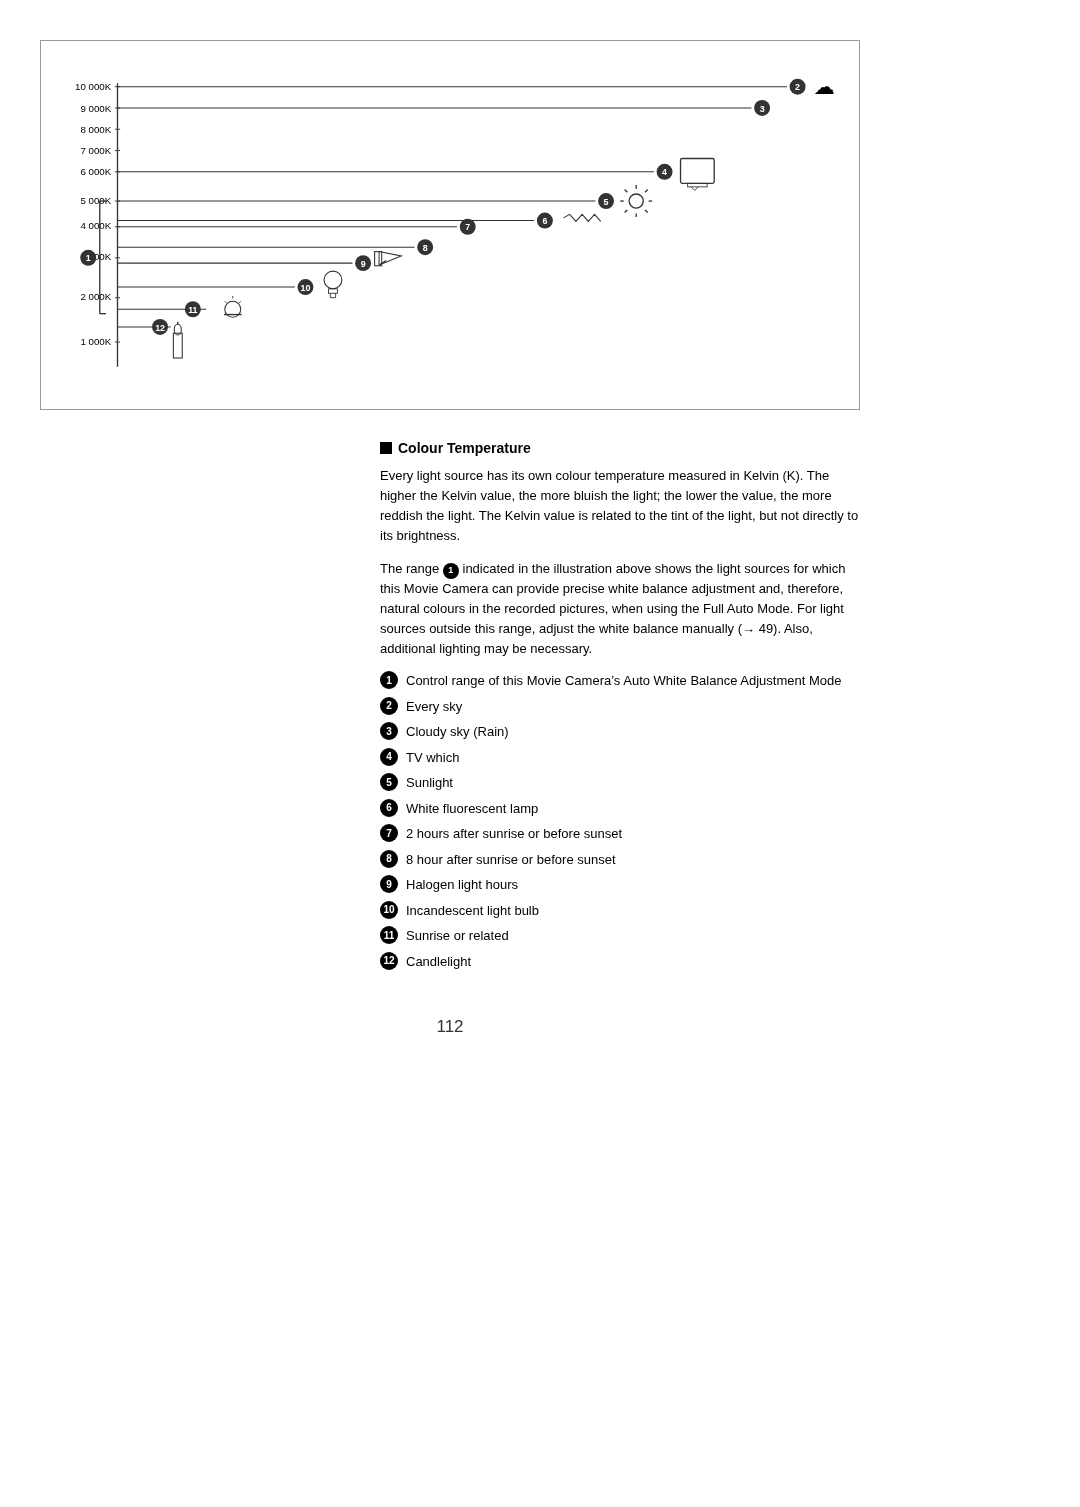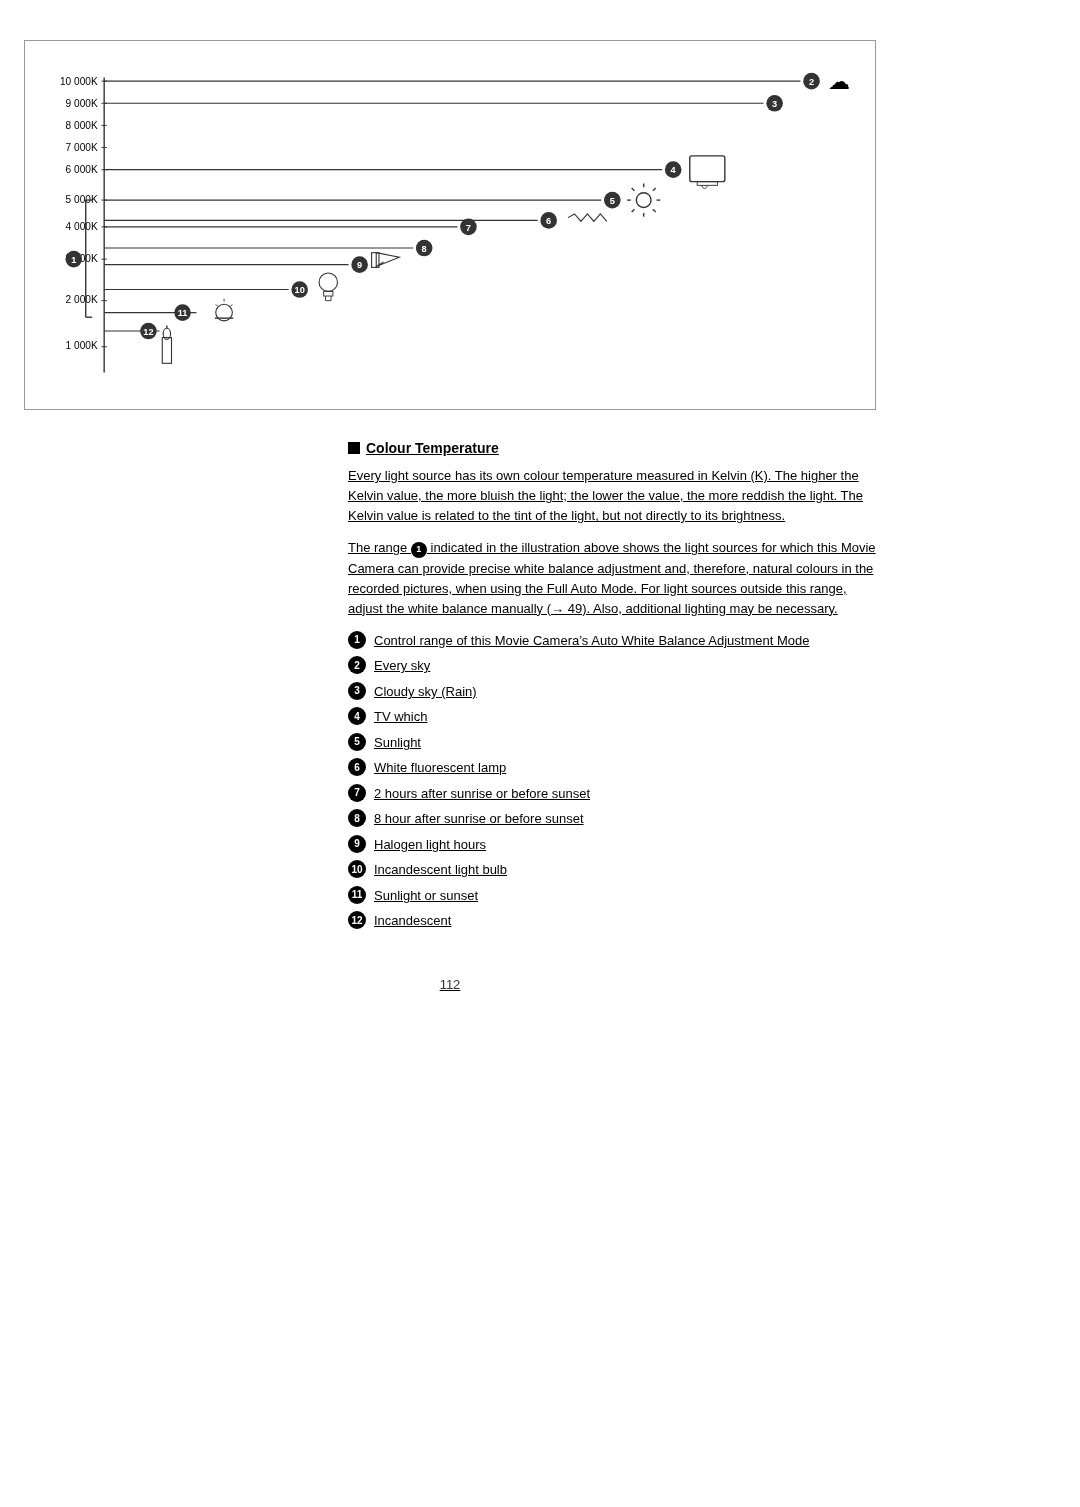--- a/index.html
+++ b/index.html
@@ -9,23 +9,22 @@
       font-size: 13px;
       color: #000;
       width: 1080px;
       min-height: 1507px;
       position: relative;
     }
 
     .page-container {
       width: 900px;
       min-height: 1507px;
-      padding: 20px 24px;
+      padding: 20px 40px;
       position: relative;
-      text-decoration: underline;
     }
 
     
     .diagram-section {
       border: 1px solid #999;
       margin: 20px 0 30px 0;
       padding: 15px 10px 15px 10px;
       position: relative;
       height: 370px;
     }
@@ -41,21 +40,21 @@
       background: #000;
       color: #fff;
       font-size: 10px;
       font-weight: bold;
       flex-shrink: 0;
     }
 
     
     .content-section {
       display: flex;
-      gap: 14px;
+      gap: 30px;
     }
 
     .left-spacer {
       width: 300px;
       flex-shrink: 0;
     }
 
     .right-content {
       flex: 1;
       padding-left: 10px;
@@ -97,21 +96,21 @@
       line-height: 1.5;
     }
 
     .list-item-text {
       flex: 1;
     }
 
     .page-number {
       text-align: center;
       margin-top: 40px;
-      font-size: 13px;
+      font-size: 17px;
       color: #333;
     }
 
     
     .diagram-svg {
       width: 100%;
       height: 100%;
     }
   </style>
 </head>
@@ -290,25 +289,25 @@
         <div class="list-item">
           <span class="num-circle">9</span>
           <span class="list-item-text">Halogen light hours</span>
         </div>
         <div class="list-item">
           <span class="num-circle">10</span>
           <span class="list-item-text">Incandescent light bulb</span>
         </div>
         <div class="list-item">
           <span class="num-circle">11</span>
-          <span class="list-item-text">Sunlight or sunset</span>
+          <span class="list-item-text">Sunrise or related</span>
         </div>
         <div class="list-item">
           <span class="num-circle">12</span>
-          <span class="list-item-text">Incandescent</span>
+          <span class="list-item-text">Candlelight</span>
         </div>
 
       </div>
     </div>
   </div>
 
   <div class="page-number">112</div>
 
 </div>
 

